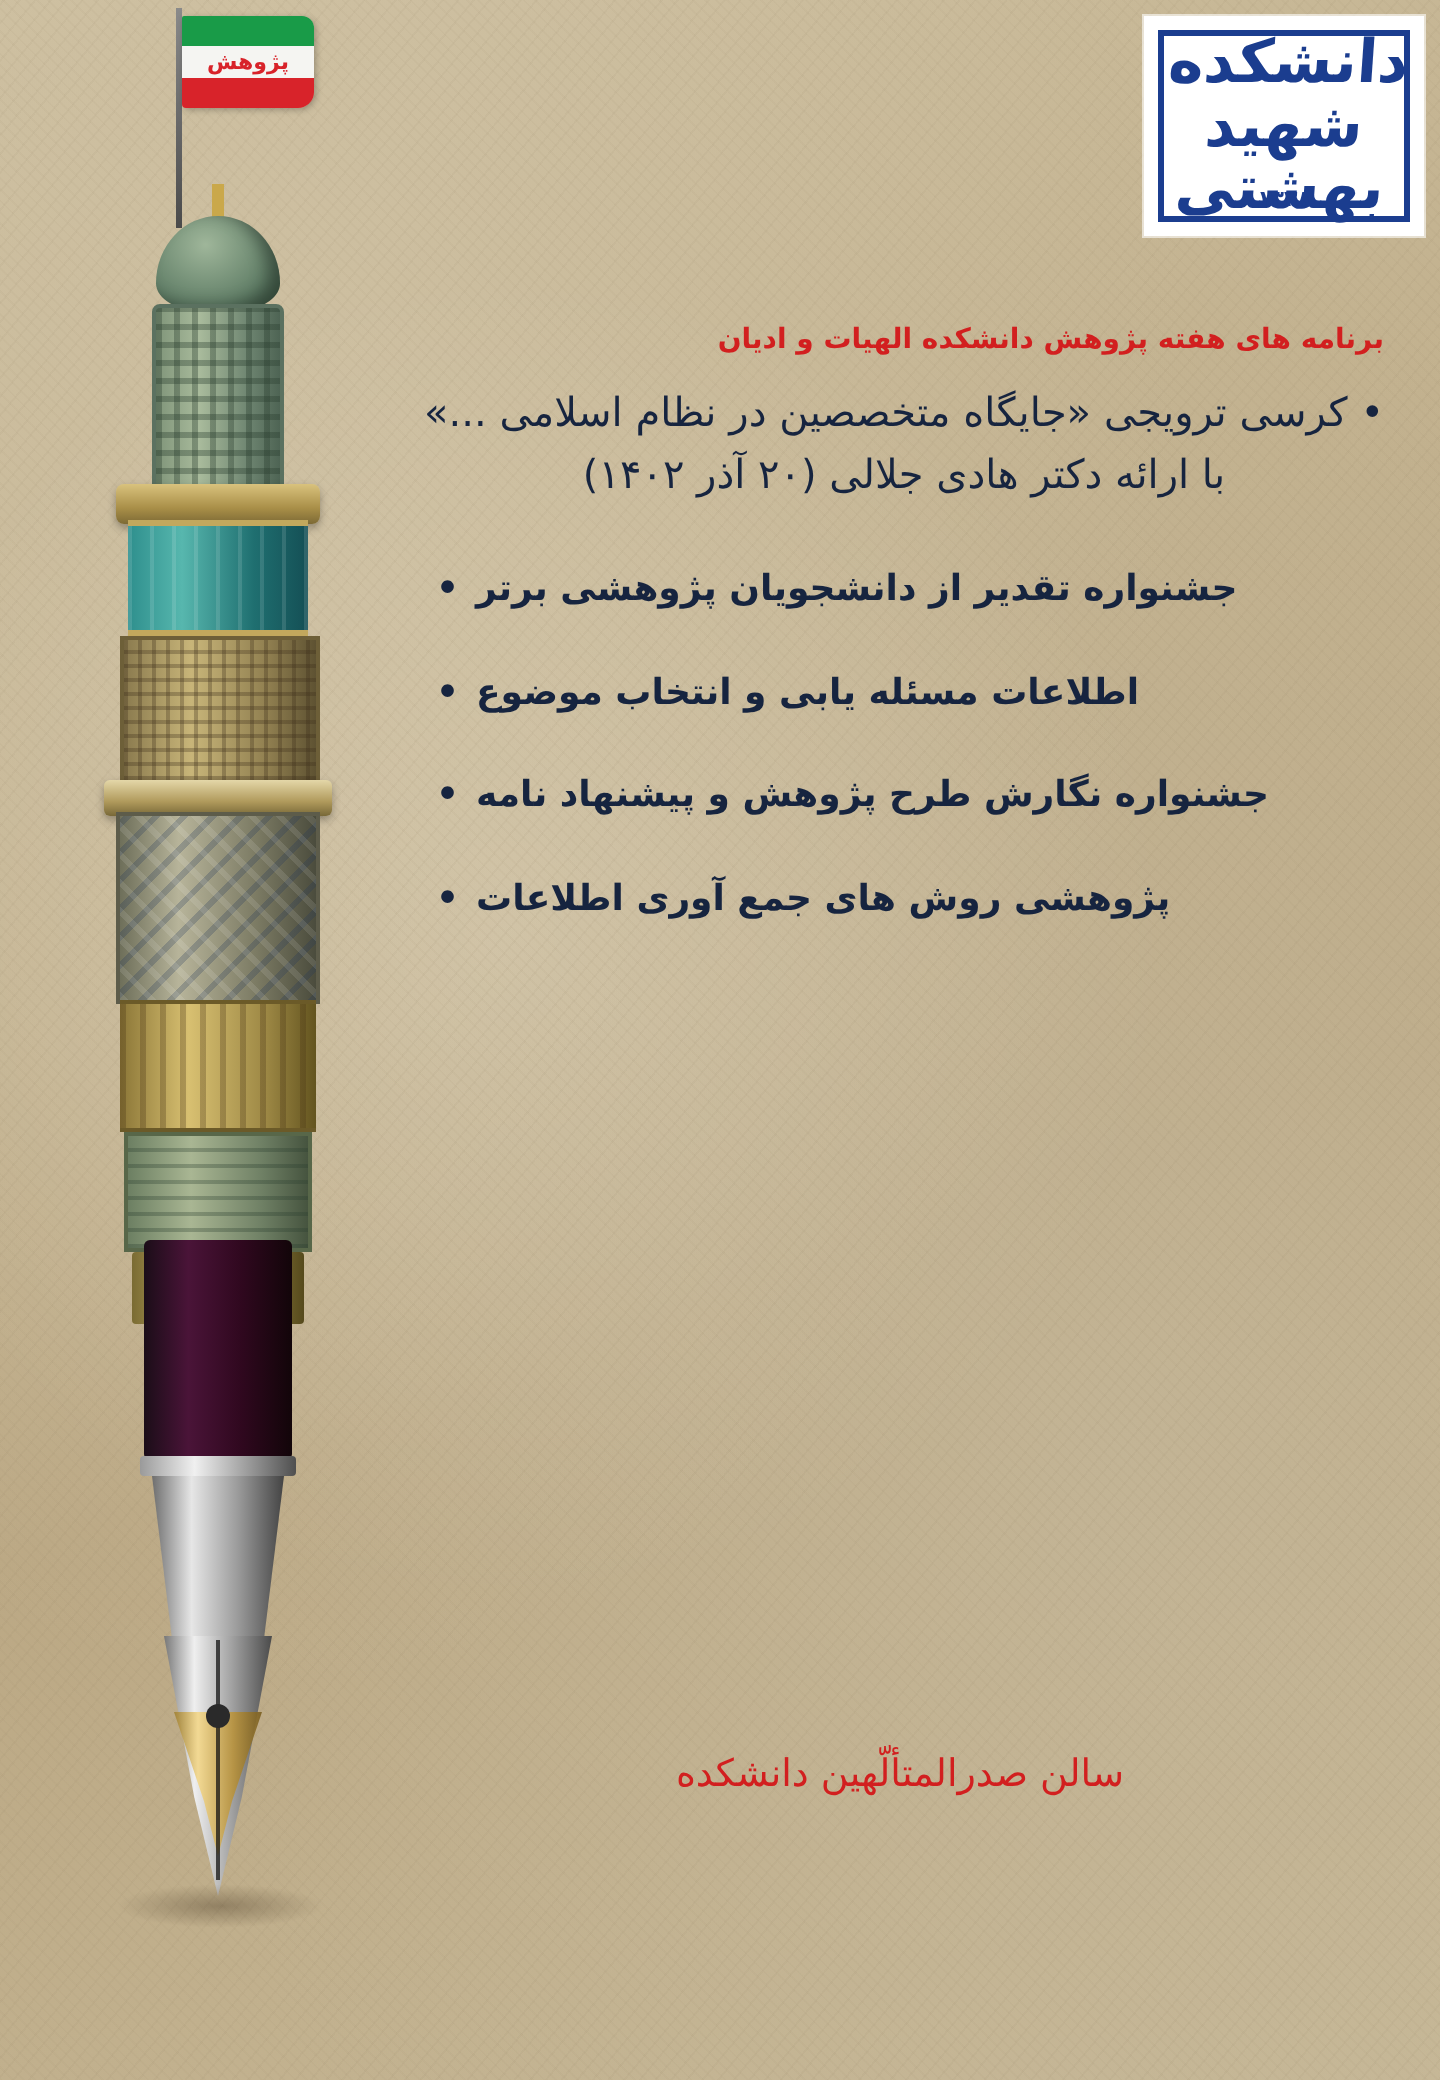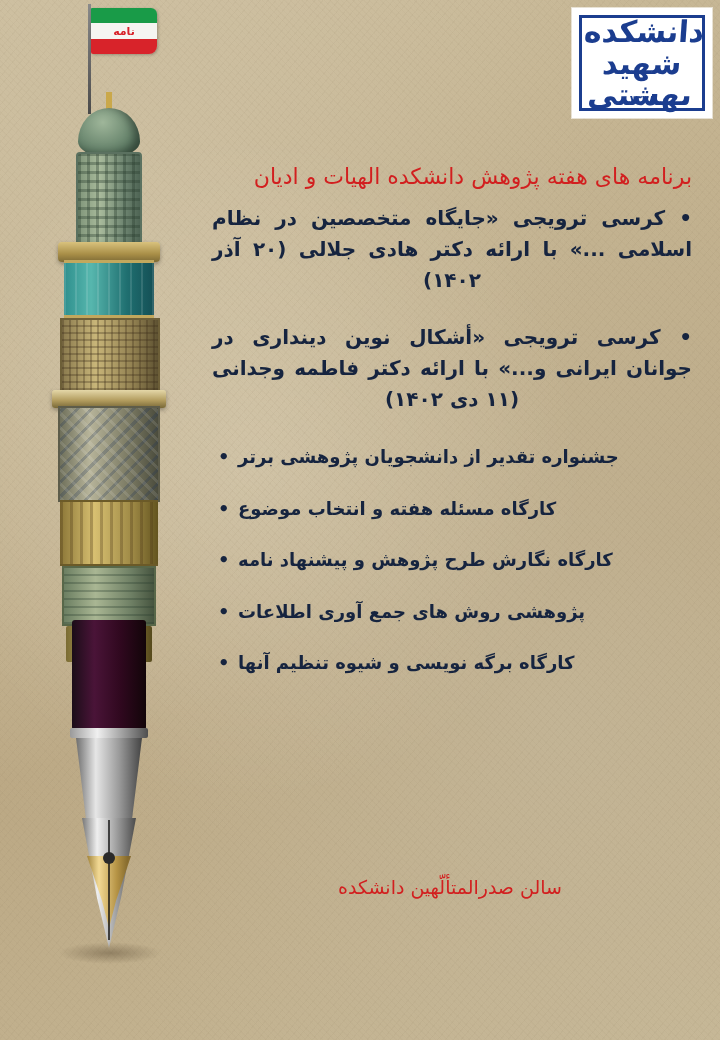--- a/index.html
+++ b/index.html
@@ -273,28 +273,28 @@
   .content {
     position: absolute;
     top: 160px;
     right: 28px;
     width: 480px;
     direction: rtl;
     text-align: right;
   }
   .headline {
     color: #d21f1f;
-    font-weight: normal;
-    font-size: 22px;
+    font-weight: bold;
+    font-size: 14px;
     line-height: 1.5;
     margin: 0 0 10px 0;
   }
   .para {
     color: #16243f;
-    font-weight: bold;
+    font-weight: normal;
     font-size: 20px;
     line-height: 1.55;
     margin: 0 0 26px 0;
     text-align: justify;
     text-align-last: center;
   }
   .para.gap-lg { margin-bottom: 40px; }
 
   .bullets {
     list-style: none;
@@ -342,21 +342,21 @@
       <div class="logo-script">دانشکده شهید بهشتی</div>
       <div class="logo-year">۱۳۳۸</div>
     </div>
   </div>
 
   <div class="flag-wrap">
     <div class="flag-pole"></div>
     <div class="flag-cloth">
       <div class="flag-band flag-green"></div>
       <div class="flag-band flag-white">
-        <span class="flag-emblem">نامه</span>
+        <span class="flag-emblem">پژوهش</span>
       </div>
       <div class="flag-band flag-red"></div>
     </div>
   </div>
 
   <div class="tower">
     <div class="dome-cap"></div>
     <div class="dome"></div>
     <div class="seg seg-1"></div>
     <div class="seg balcony-1"></div>
@@ -377,25 +377,23 @@
     <div class="pen-nib-gold"></div>
     <div class="pen-slit"></div>
     <div class="pen-vent"></div>
     <div class="pen-shadow"></div>
   </div>
 
   <div class="content">
     <h1 class="headline">برنامه های هفته پژوهش دانشکده الهیات و ادیان</h1>
 
     <p class="para">• کرسی ترویجی «جایگاه متخصصین در نظام اسلامی ...» با ارائه دکتر هادی جلالی (۲۰ آذر ۱۴۰۲)</p>
-    <p class="para">• کرسی ترویجی «أشکال نوین دینداری در جوانان ایرانی و...» با ارائه دکتر فاطمه وجدانی (۱۱ دی ۱۴۰۲)</p>
 
     <ul class="bullets">
       <li>جشنواره تقدیر از دانشجویان پژوهشی برتر</li>
-      <li>کارگاه مسئله هفته و انتخاب موضوع</li>
-      <li>کارگاه نگارش طرح پژوهش و پیشنهاد نامه</li>
+      <li>اطلاعات مسئله یابی و انتخاب موضوع</li>
+      <li>جشنواره نگارش طرح پژوهش و پیشنهاد نامه</li>
       <li>پژوهشی روش های جمع آوری اطلاعات</li>
-      <li>کارگاه برگه نویسی و شیوه تنظیم آنها</li>
     </ul>
   </div>
 
   <div class="venue">سالن صدرالمتألّهین دانشکده</div>
 </div>
 
 </body></html>

